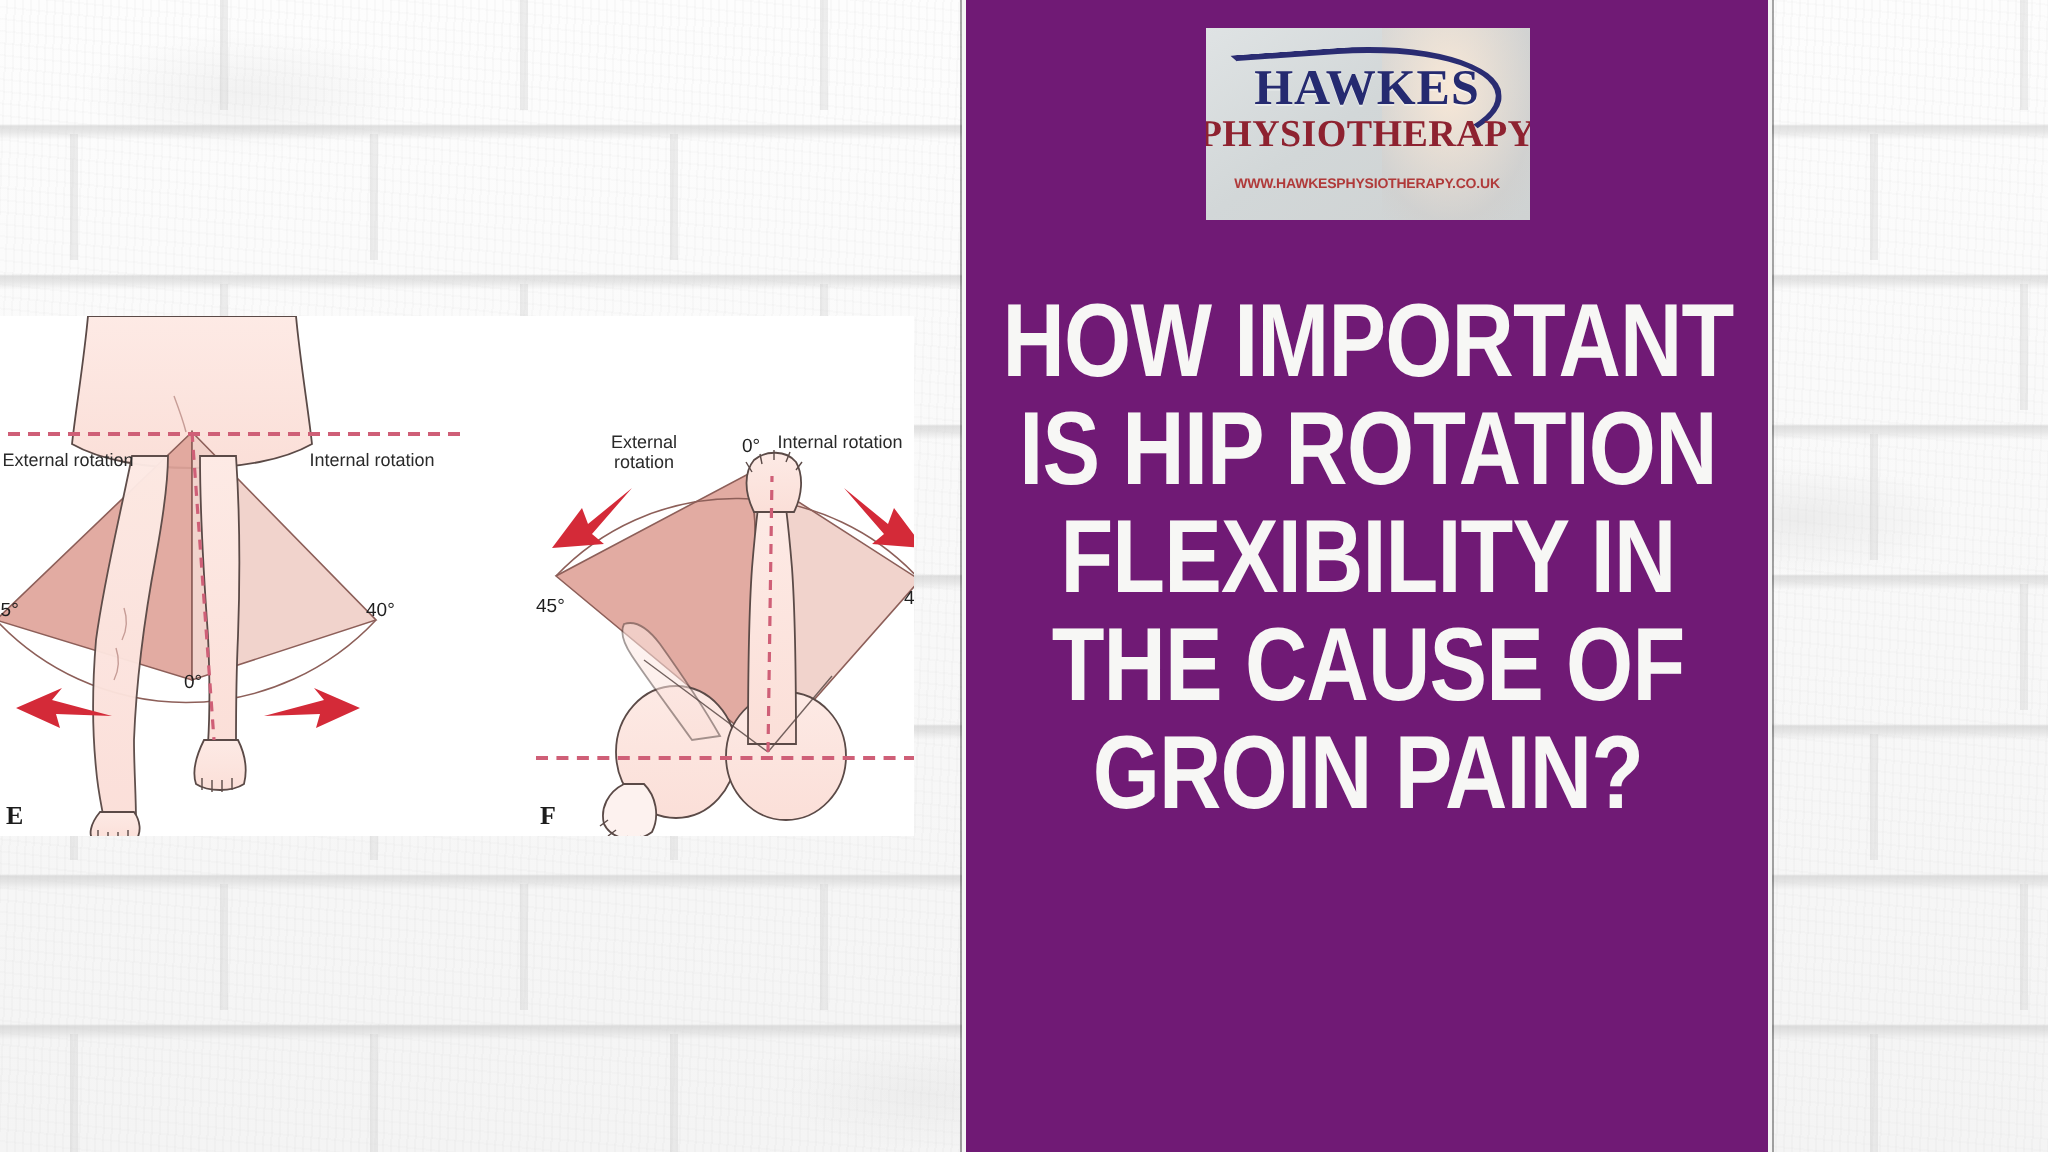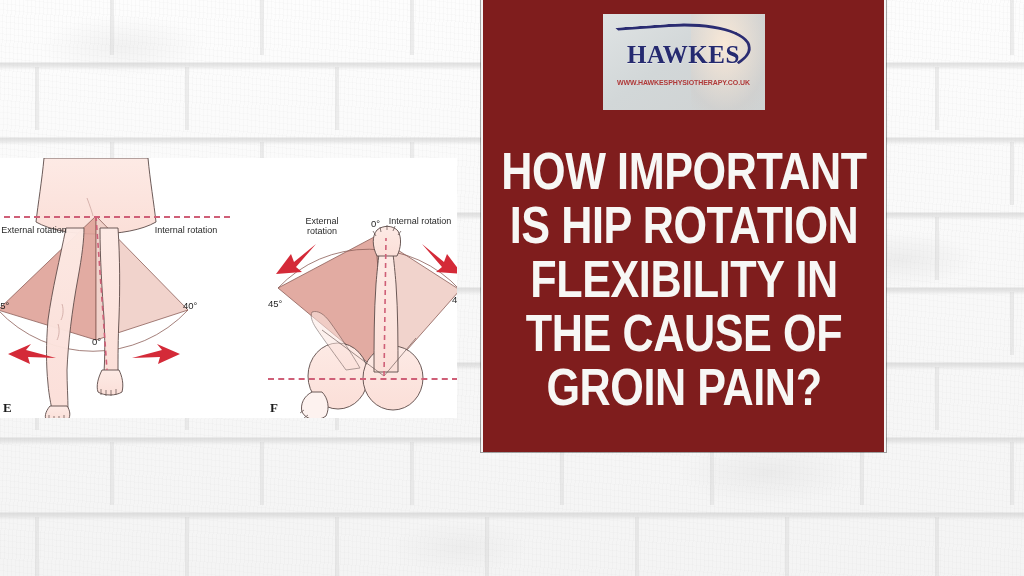--- a/index.html
+++ b/index.html
@@ -40,22 +40,22 @@
   }
   #brick-grain{
     position:absolute; inset:0; opacity:.5;
     background-image:
       repeating-linear-gradient(92deg, rgba(255,255,255,0) 0 3px, rgba(205,205,205,.20) 3px 4px),
       repeating-linear-gradient(6deg, rgba(255,255,255,0) 0 5px, rgba(210,210,210,.16) 5px 6px);
   }
 
   
   #dark-panel{
-    position:absolute; left:481px; top:0; width:405px; height:452px;
-    background:#7f1d1d;
+    position:absolute; left:481px; top:0; width:405px; height:576px;
+    background:#701a75;
     border-left:2px solid #f5f5f5;
     border-right:2px solid #f5f5f5;
     box-shadow:0 0 0 1px rgba(0,0,0,.35);
     display:flex; flex-direction:column; align-items:center;
   }
   #logo-card{
     width:162px; height:96px; margin-top:14px;
     background:linear-gradient(145deg,#dfe3e4 0%,#d2d7d8 45%,#cfd2d2 100%);
     position:relative; overflow:hidden;
     display:flex; flex-direction:column; align-items:center; justify-content:center;
@@ -329,17 +329,18 @@
   <div class="deg-label" style="left:452px; top:136px;"><span>40°</span></div>
   <div class="deg-label" style="left:371px; top:60px;"><span>0°</span></div>
   <div class="panel-letter" style="left:270px;"><span>F</span></div>
 </div>
 
 <div id="dark-panel">
 
   <div id="logo-card">
     <div class="logo-swoosh"></div>
     <div class="logo-line1">HAWKES</div>
+    <div class="logo-line2">PHYSIOTHERAPY</div>
     <div class="logo-url">WWW.HAWKESPHYSIOTHERAPY.CO.UK</div>
   </div>
 
   <h1 id="panel-title">HOW IMPORTANT IS HIP ROTATION FLEXIBILITY IN THE CAUSE OF GROIN PAIN?</h1>
 </div>
 
 </body></html>

